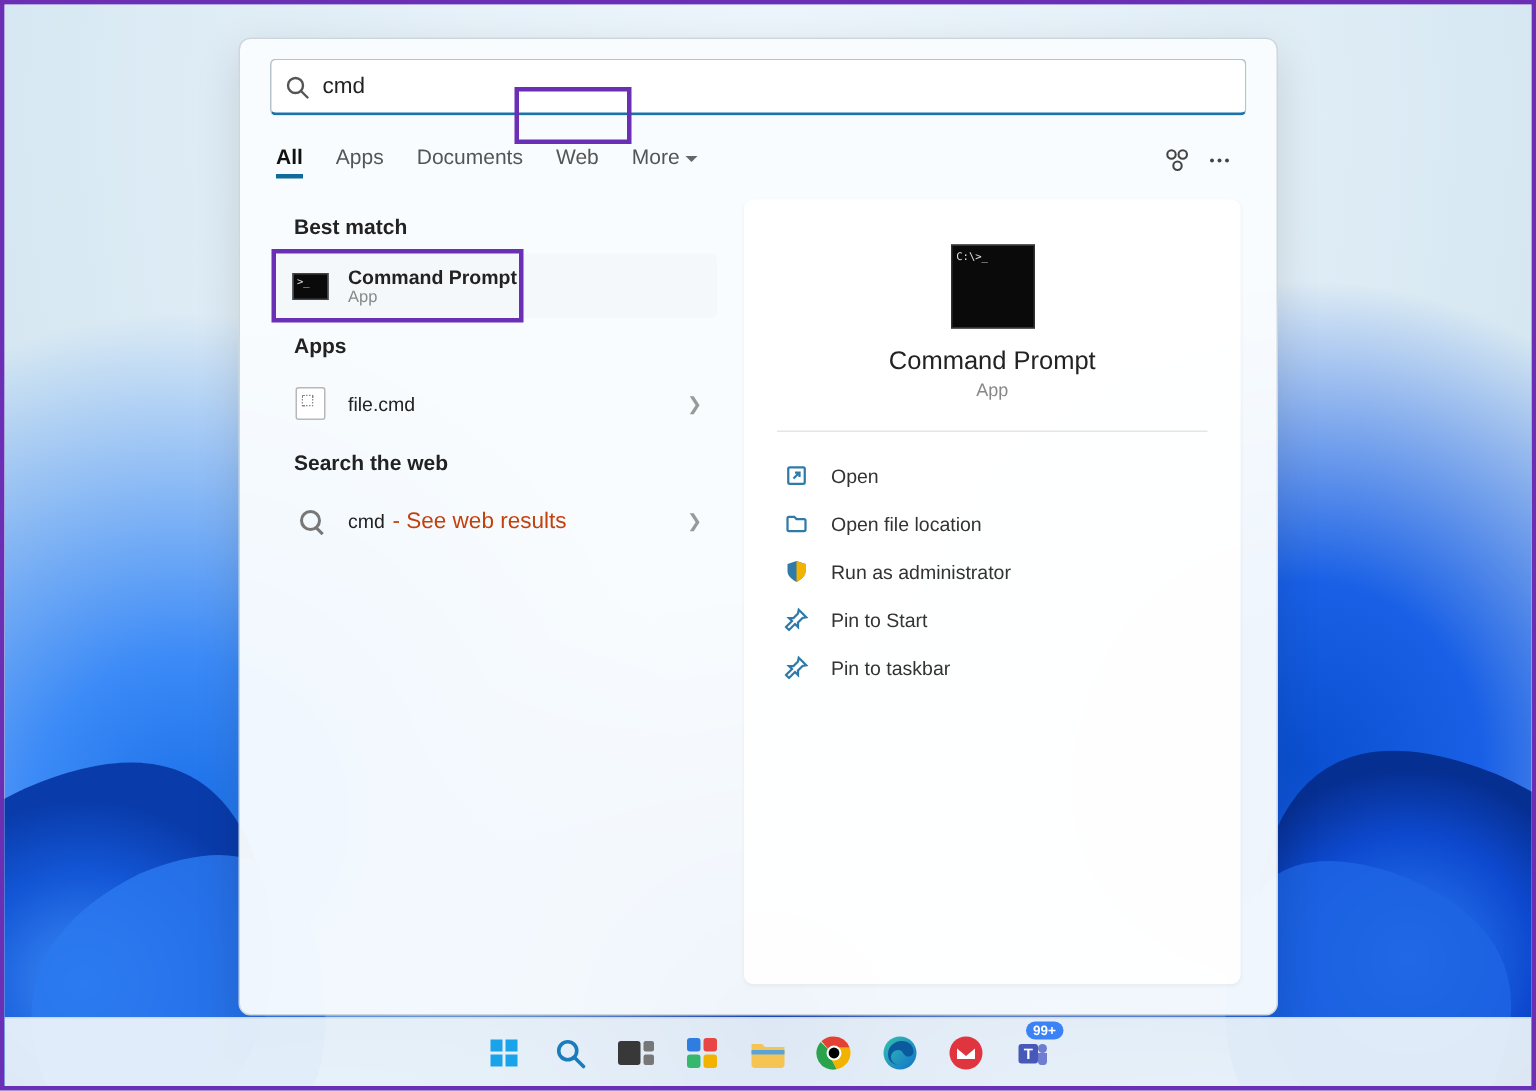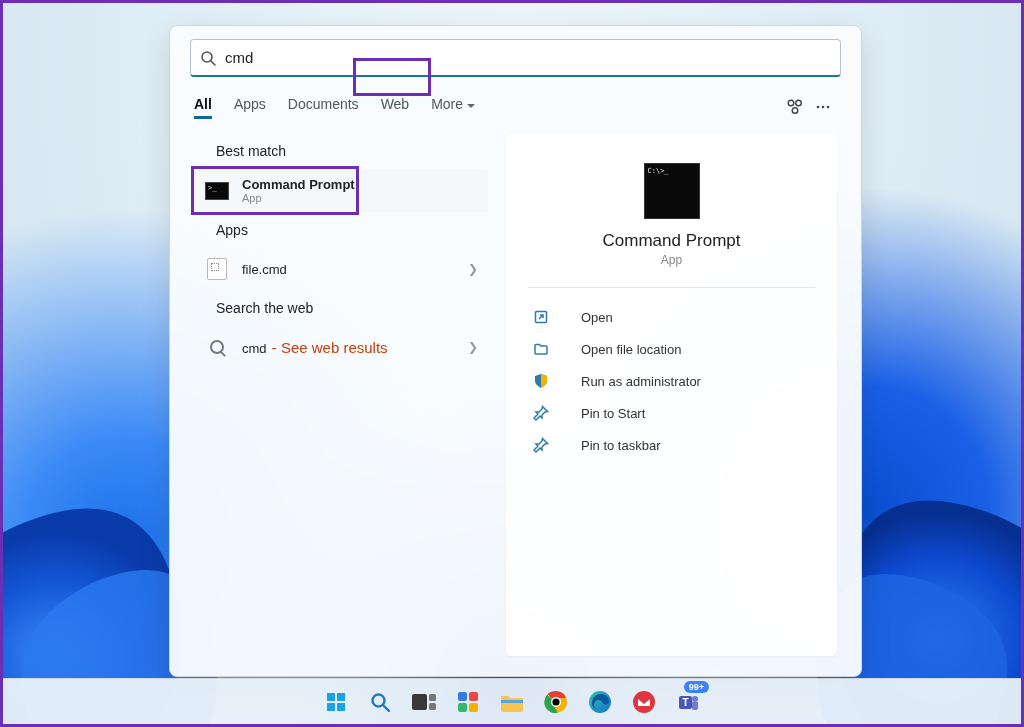--- a/index.html
+++ b/index.html
@@ -15,21 +15,21 @@
     radial-gradient(ellipse at 50% 10%, #eef6fc 0, #e3eff7 40%, #d7e8f2 70%, #c6dbea 100%);
 }
 .bloom-left, .bloom-right { position:absolute; bottom:-40px; width:380px; height:420px; }
 .bloom-left { left:-100px; }
 .bloom-right { right:-100px; }
 .bloom-left svg, .bloom-right svg { width:100%; height:100%; }
 
 
 .startmenu {
   position: absolute;
-  left: 166px; top: 22px;
+  left: 156px; top: 22px;
   width: 693px; height: 652px;
   background: rgba(249,252,254,0.96);
   border: 1px solid #cfd6db;
   border-radius: 8px;
   box-shadow: 0 10px 30px rgba(0,0,0,0.12);
   display: flex; flex-direction: column;
 }
 .searchbox {
   display:flex; align-items:center;
   margin: 13px 20px 0 20px;
@@ -53,21 +53,21 @@
 .tabs .tab { cursor:pointer; padding-bottom:4px; }
 .tabs .tab.active { color:#111; font-weight:600; border-bottom:3px solid #106a9a; }
 .tabs .tab.more::after { content:""; display:inline-block; margin-left:4px; border:4px solid transparent; border-top-color:#666; transform:translateY(3px); }
 .filters .spacer { flex:1; }
 .filters .iconbtn { width:28px; height:28px; display:flex; align-items:center; justify-content:center; color:#444; cursor:pointer; border-radius:4px; }
 
 .body { flex:1; display:flex; gap:18px; padding: 8px 24px 20px 24px; }
 .leftcol { width: 294px; }
 .rightcol { flex:1; background: rgba(255,255,255,0.9); border-radius:6px; padding: 18px 22px; box-shadow: 0 1px 3px rgba(0,0,0,0.05); }
 
-.sect-label { font-size:14px; font-weight:400; color:#222; margin: 10px 0 10px 22px; }
+.sect-label { font-size:14px; font-weight:700; color:#222; margin: 10px 0 10px 12px; }
 .result-row {
   display:flex; align-items:center; gap:12px;
   padding: 8px 10px; border-radius:4px; cursor:pointer;
   position:relative;
 }
 .result-row.best { background:#f4f8fb; }
 .result-row .icon { width:26px; height:26px; display:flex; align-items:center; justify-content:center; flex-shrink:0; }
 .result-row .text { flex:1; display:flex; flex-direction:column; }
 .result-row .title { font-size:13px; color:#222; }
 .result-row .title.bold { font-weight:700; }
@@ -82,21 +82,21 @@
   width: 168px;
 }
 
 .preview { display:flex; flex-direction:column; align-items:center; padding:12px 0 20px 0; border-bottom:1px solid #e2e6ea; }
 .preview .bigicon { width:56px; height:56px; background:#0a0a0a; border:1px solid #333; position:relative; }
 .preview .bigicon::before { content:"C:\\>_"; color:#e0e0e0; font-size:7px; position:absolute; top:3px; left:3px; font-family:Consolas,monospace; }
 .preview .ptitle { font-size:17px; color:#222; margin-top:12px; }
 .preview .psub { font-size:12px; color:#888; margin-top:2px; }
 
 .actions { display:flex; flex-direction:column; gap:2px; margin-top:14px; }
-.action-row { display:flex; align-items:center; gap:31px; padding:6px 4px; font-size:13px; color:#333; cursor:pointer; border-radius:4px; }
+.action-row { display:flex; align-items:center; gap:14px; padding:6px 4px; font-size:13px; color:#333; cursor:pointer; border-radius:4px; }
 .action-row .aicon { width:18px; height:18px; color:#2e7ba8; display:flex; align-items:center; justify-content:center; }
 
 
 .cmd-icon { width:24px; height:18px; background:#0a0a0a; border:1px solid #444; position:relative;}
 .cmd-icon::before { content:">_"; color:#e0e0e0; font-size:7px; position:absolute; top:1px; left:2px; font-family:Consolas,monospace;}
 .file-icon { width:20px; height:22px; background:#fff; border:1px solid #b8b8b8; border-radius:2px; position:relative;}
 .file-icon::before { content:""; position:absolute; top:4px; left:3px; width:6px; height:6px; border:1px dotted #888; border-radius:1px;}
 .search-mini { width:14px; height:14px; border:2px solid #777; border-radius:50%; position:relative;}
 .search-mini::after { content:""; position:absolute; width:6px; height:2px; background:#777; bottom:-3px; right:-4px; transform:rotate(45deg);}
 

